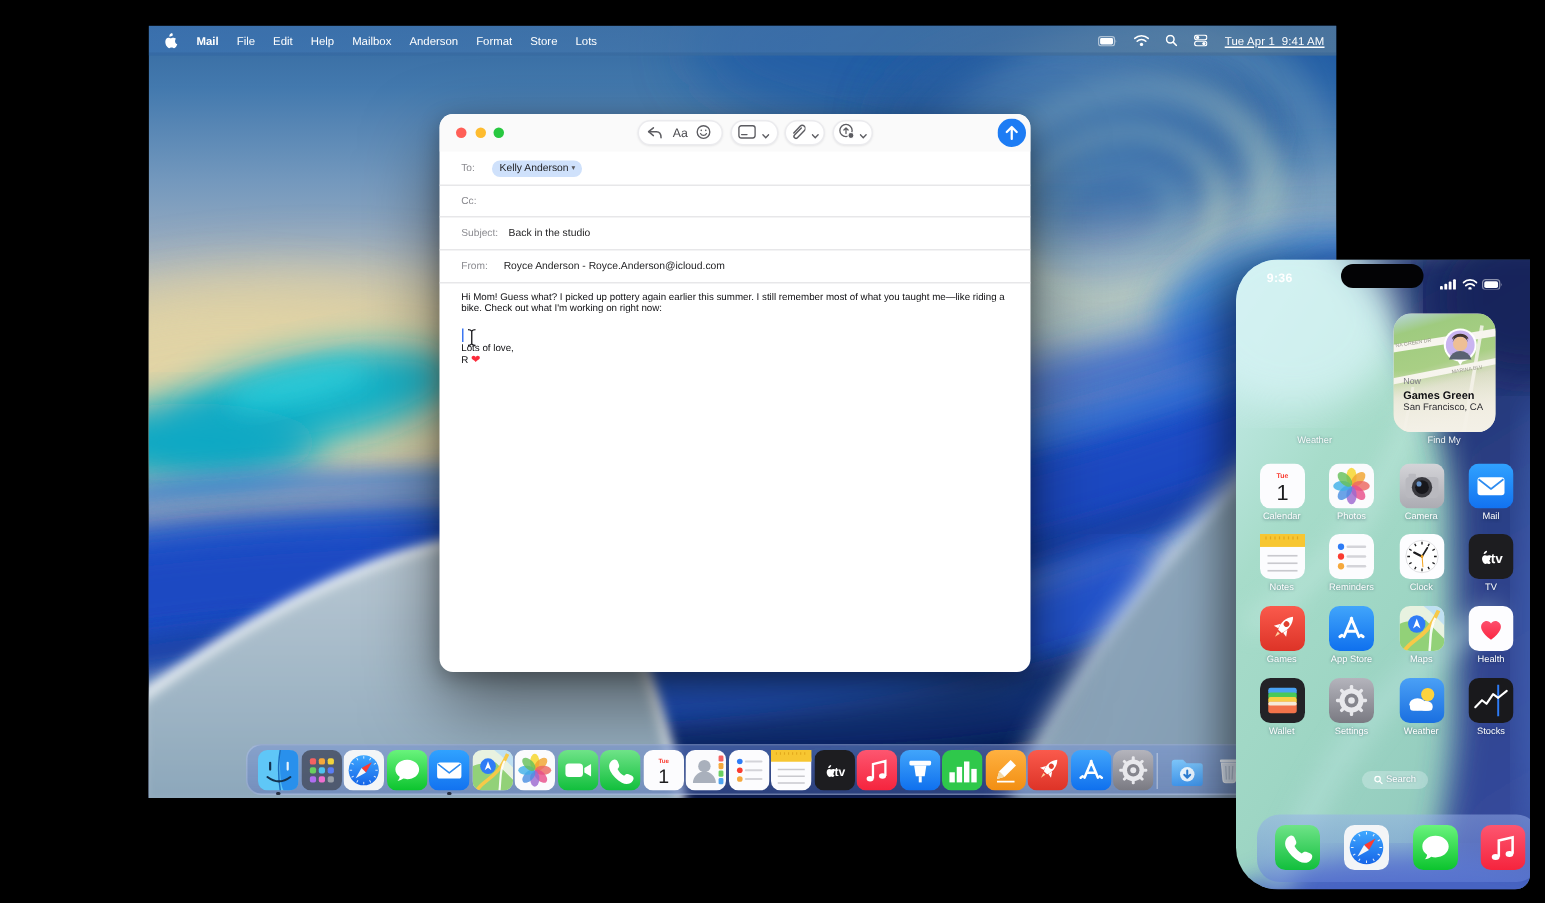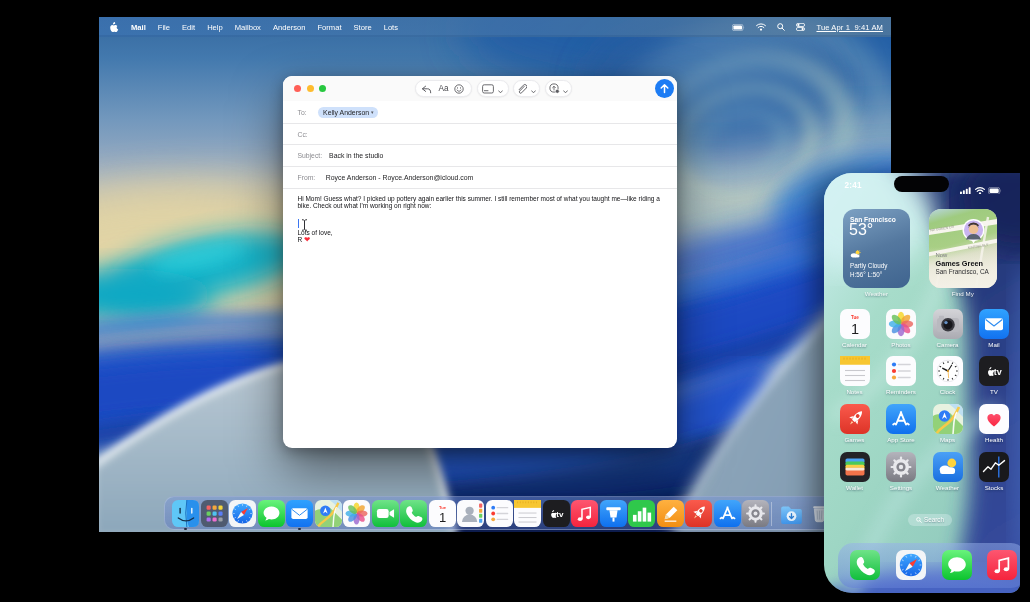--- a/index.html
+++ b/index.html
@@ -15,21 +15,21 @@
   .menubar{position:absolute;left:0;top:0;width:100%;height:20px;display:flex;align-items:center;
     color:#fff;font-size:7.6px;padding:0 8px 0 11px;background:rgba(255,255,255,0.04);}
   .menubar .left{display:flex;align-items:center;gap:12px;}
   .menubar .appname{font-weight:bold;}
   .menubar .menu-item{white-space:nowrap;}
   .menubar .right{margin-left:auto;display:flex;align-items:center;gap:11px;}
   .menubar .clock{white-space:pre;letter-spacing:0.1px;text-decoration:underline;}
   .mb-icon{display:block;}
 
   
-  .mail-window{position:absolute;left:184px;top:59px;width:393.5px;height:372px;background:#fff;
+  .mail-window{position:absolute;left:194px;top:59px;width:393.5px;height:372px;background:#fff;
     border-radius:9px;box-shadow:0 22px 50px rgba(0,0,0,.5),0 4px 14px rgba(0,0,0,.3);overflow:hidden;}
   .titlebar{position:absolute;left:0;top:0;width:100%;height:25px;background:#fafafa;}
   .lights{position:absolute;left:11px;top:9px;display:flex;gap:5.6px;}
   .light{width:7px;height:7px;border-radius:50%;}
   .light.red{background:#ff5f57;}
   .light.yellow{background:#febc2f;}
   .light.green{background:#28c840;}
   .tb-pill{position:absolute;top:4px;height:17px;background:#fff;border:0.5px solid #ebebee;
     border-radius:8.5px;display:flex;align-items:center;justify-content:space-evenly;
     box-shadow:0 0.5px 1.5px rgba(0,0,0,0.08);}
@@ -644,21 +644,21 @@
       <path d="M 60 -10 C 100 30, 136 85, 143 160 L 146 290 C 146 350, 133 390, 126 432 L 240 432 L 240 -10 Z" fill="url(#pw-dark)" filter="url(#pb10)"></path>
       <ellipse cx="195" cy="25" rx="65" ry="55" fill="#152458" opacity="0.85" filter="url(#pb14)"></ellipse>
       <ellipse cx="202" cy="250" rx="16" ry="160" fill="#4a6fc4" opacity="0.5" filter="url(#pb10)"></ellipse>
       <path d="M -20 430 C 60 388, 140 388, 220 412 L 220 458 L -20 458 Z" fill="#4663c2" filter="url(#pb8)"></path>
       <path d="M 25 425 C 60 330, 105 275, 175 235" stroke="#bfe6e2" stroke-width="14" fill="none" opacity="0.5" filter="url(#pb8)"></path>
       <path d="M 8 245 C 60 212, 112 150, 132 55" stroke="#d8f2ef" stroke-width="9" fill="none" opacity="0.5" filter="url(#pb8)"></path>
       <ellipse cx="38" cy="38" rx="72" ry="62" fill="#d6f3f4" opacity="0.8" filter="url(#pb14)"></ellipse>
     </svg>
 
     <div class="p-status">
-      <span class="p-time">2:41</span>
+      <span class="p-time">9:36</span>
       <span class="island"></span>
       <span class="p-sicons">
         <span>
           <svg width="11" height="7.5" viewBox="0 0 11 7.5">
             <rect x="0" y="4.6" width="1.9" height="2.9" rx="0.7" fill="#fff"></rect>
             <rect x="2.9" y="3.2" width="1.9" height="4.3" rx="0.7" fill="#fff"></rect>
             <rect x="5.8" y="1.7" width="1.9" height="5.8" rx="0.7" fill="#fff"></rect>
             <rect x="8.7" y="0.2" width="1.9" height="7.3" rx="0.7" fill="#fff"></rect>
           </svg>
         </span>
@@ -672,34 +672,20 @@
         <span>
           <svg width="14" height="7.5" viewBox="0 0 14 7.5">
             <rect x="0.4" y="0.4" width="11.4" height="6.7" rx="2" fill="none" stroke="rgba(255,255,255,0.5)" stroke-width="0.8"></rect>
             <rect x="1.5" y="1.5" width="9.2" height="4.5" rx="1.2" fill="#fff"></rect>
             <path d="M12.6 2.5 q1.1 1.25 0 2.5 z" fill="rgba(255,255,255,0.5)"></path>
           </svg>
         </span>
       </span>
     </div>
 
-    <div class="widget w-weather" style="background:linear-gradient(160deg,#7da1c3 0%,#54789f 50%,#3f648f 100%);">
-      <span class="w-city">San Francisco</span>
-      <span class="w-temp">53°</span>
-      <span class="w-cicon">
-        <svg width="11" height="8" viewBox="0 0 11 8">
-          <circle cx="7.6" cy="2.6" r="2" fill="#ffd33c"></circle>
-          <path d="M7.6 0 v0.9 M9.8 2.6 h0.9 M9.2 1 l0.6 -0.6 M9.2 4.2 l0.6 0.6" stroke="#ffd33c" stroke-width="0.7"></path>
-          <ellipse cx="4" cy="5.4" rx="3.2" ry="2.1" fill="#fff"></ellipse>
-          <ellipse cx="7" cy="5.9" rx="2.6" ry="1.7" fill="#fff"></ellipse>
-        </svg>
-      </span>
-      <span class="w-cond">Partly Cloudy</span>
-      <span class="w-hilo">H:56° L:50°</span>
-    </div>
     <span class="widget-label" style="left:19.5px;width:66.8px;">Weather</span>
 
     <div class="widget w-findmy">
       <svg width="68.5" height="79" viewBox="0 0 68.5 79" style="position:absolute;left:0;top:0;">
         <defs>
           <linearGradient id="fm-map" x1="0" y1="0" x2="0.25" y2="1">
             <stop offset="0" stop-color="#b9d6e2"></stop>
             <stop offset="0.18" stop-color="#9fcb7f"></stop>
             <stop offset="0.5" stop-color="#a9cf85"></stop>
             <stop offset="0.68" stop-color="#d8dcc2"></stop>

